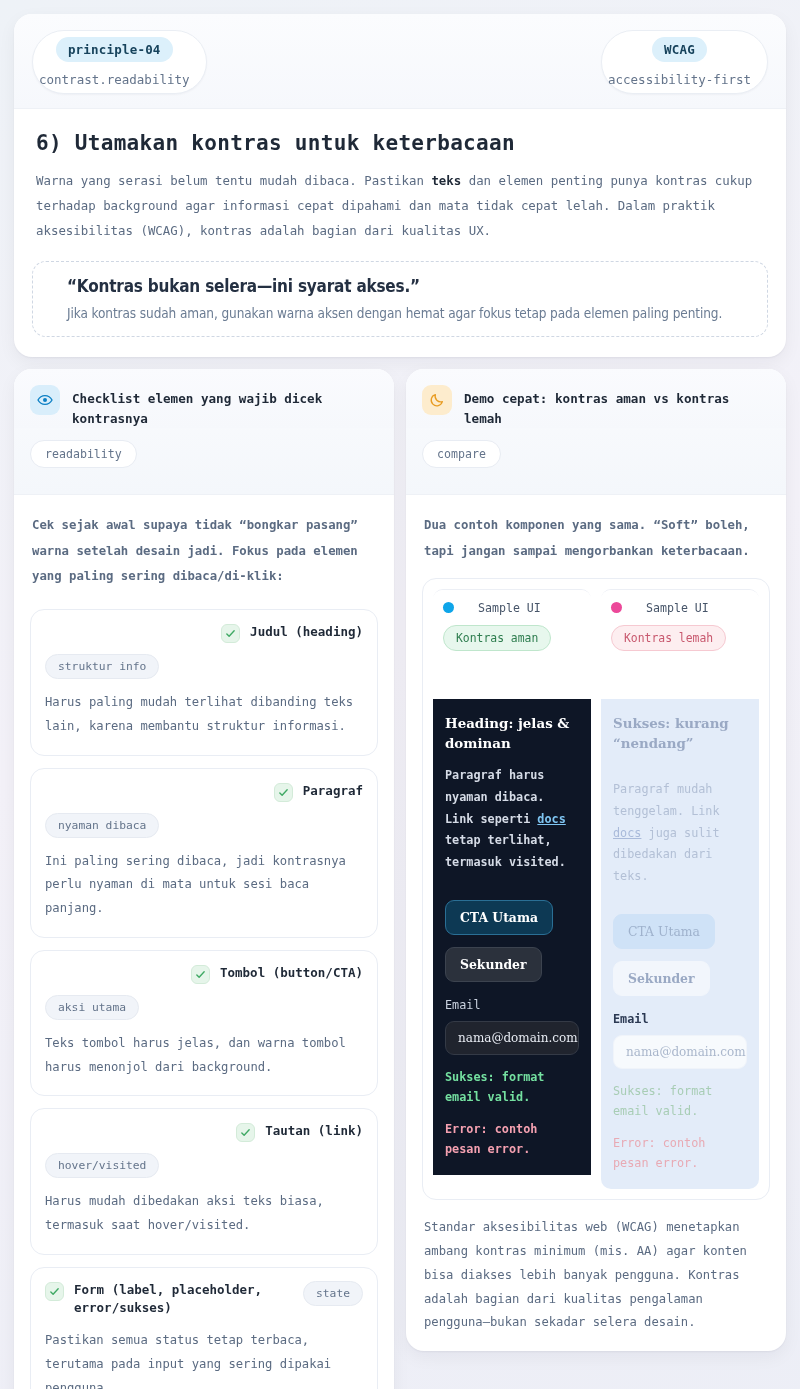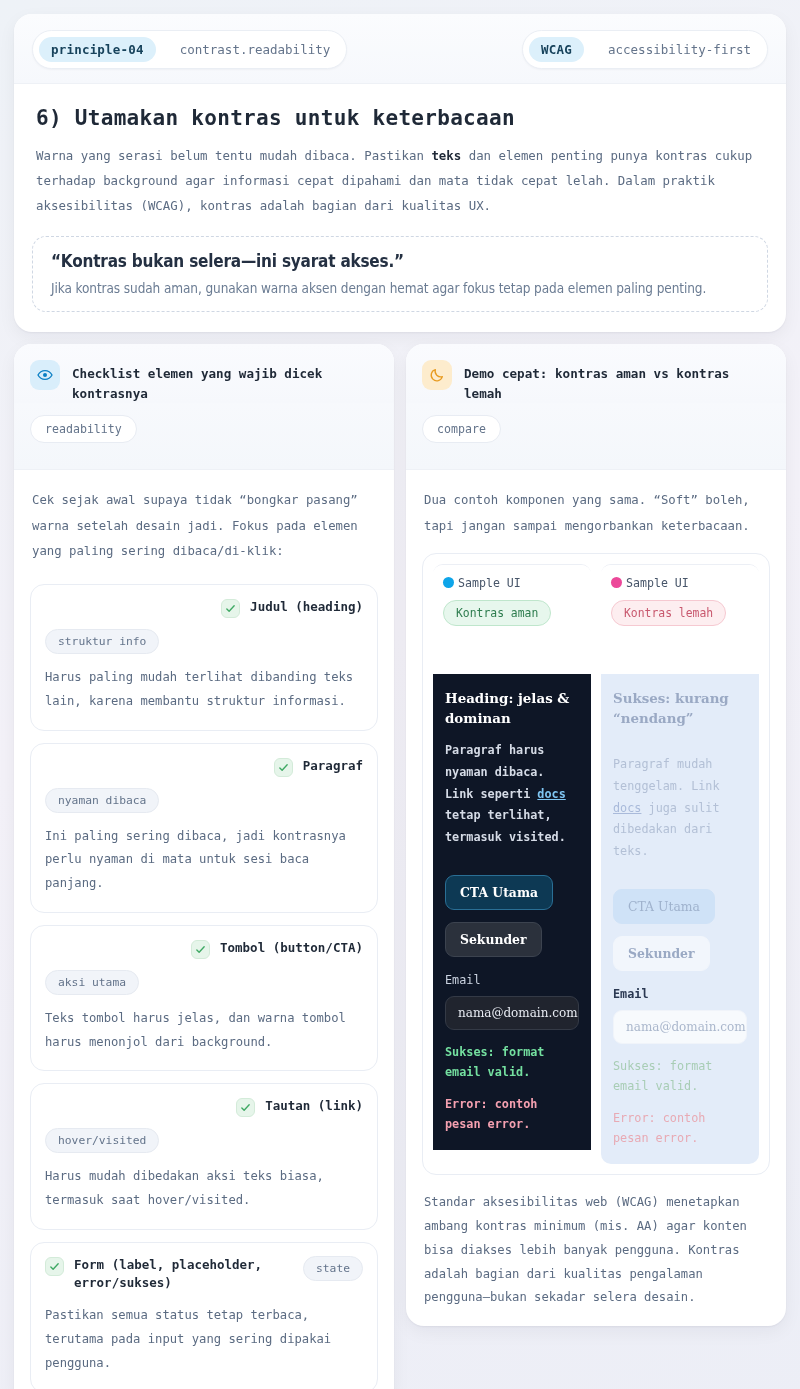--- a/index.html
+++ b/index.html
@@ -31,36 +31,38 @@
     align-items: center;
     justify-content: space-between;
     padding: 16px 18px 14px 18px;
     background: linear-gradient(180deg,#fbfcfe 0%, #f6f8fc 100%);
     border-bottom: 1px solid #eef1f6;
   }
 
   .pill-group {
     display: inline-flex;
     align-items: center;
+    gap: 10px;
     background: #ffffff;
     border: 1px solid #eaeef4;
     border-radius: 999px;
     padding: 6px 16px 6px 6px;
     box-shadow: 0 1px 2px rgba(15,23,42,.04);
+    flex-direction: column;
   }
   .chip-blue {
     background: #dcf0fb;
     color: #17435c;
     font-weight: bold;
     font-size: 12.5px;
     border-radius: 999px;
     padding: 5px 12px;
     letter-spacing: .2px;
   }
-  .pill-text { font-size: 12.5px; color: #64748b; margin-left: 24px; }
+  .pill-text { font-size: 12.5px; color: #64748b; }
 
   .hero-title {
     font-size: 21px;
     font-weight: bold;
     color: #1f2937;
     padding: 22px 22px 0 22px;
     letter-spacing: .3px;
   }
 
   .hero-body {
@@ -68,21 +70,21 @@
     font-size: 12.4px;
     line-height: 2.0;
     color: #5b6b82;
   }
   .hero-body b { color: #1f2937; font-weight: bold; }
 
   .quote {
     margin: 18px 18px 0 18px;
     border: 1px dashed #cfd7e3;
     border-radius: 14px;
-    padding: 14px 18px 12px 18px;
+    padding: 14px 18px 12px 34px;
     background: #fff;
     font-family: "Liberation Sans Narrow","DejaVu Sans Condensed","Liberation Sans", sans-serif;
     font-stretch: condensed;
   }
   .quote-main {
     font-size: 17px;
     font-weight: bold;
     color: #243042;
     letter-spacing: -.2px;
   }
@@ -139,20 +141,21 @@
     padding: 6px 14px;
     font-size: 11.6px;
     color: #64748b;
   }
 
   .panel-intro {
     padding: 18px 18px 0 18px;
     font-size: 12.3px;
     line-height: 2.05;
     color: #5b6b82;
+    font-weight: bold;
   }
 
   
   .check-list { padding: 8px 16px 0 16px; }
   .check-item {
     border: 1px solid #e9edf4;
     border-radius: 14px;
     padding: 13px 14px 16px 14px;
     margin-top: 12px;
     background: #fff;
@@ -196,21 +199,21 @@
     margin: 14px 16px 0 16px;
     border: 1px solid #e9edf4;
     border-radius: 14px;
     padding: 10px;
     display: flex;
     gap: 10px;
     background: #fff;
   }
   .demo-col { flex: 1 1 0; min-width: 0; border-radius: 10px; overflow: hidden; border-top: 1px solid #eceff5; }
   .demo-head { padding: 11px 10px 12px 10px; background: #fff; }
-  .demo-dot-row { display: flex; align-items: center; gap: 4px; }
+  .demo-dot-row { display: flex; align-items: center; gap: 24px; }
   .dot { width: 11px; height: 11px; border-radius: 50%; flex: none; }
   .demo-head-label { font-size: 11.6px; color: #475569; }
   .state-badge {
     display: inline-block;
     margin-top: 10px;
     border-radius: 999px;
     padding: 5px 12px;
     font-size: 11.4px;
   }
   .badge-ok { background: #e7f7ed; border: 1px solid #bfe6cc; color: #2e7d4f; }

